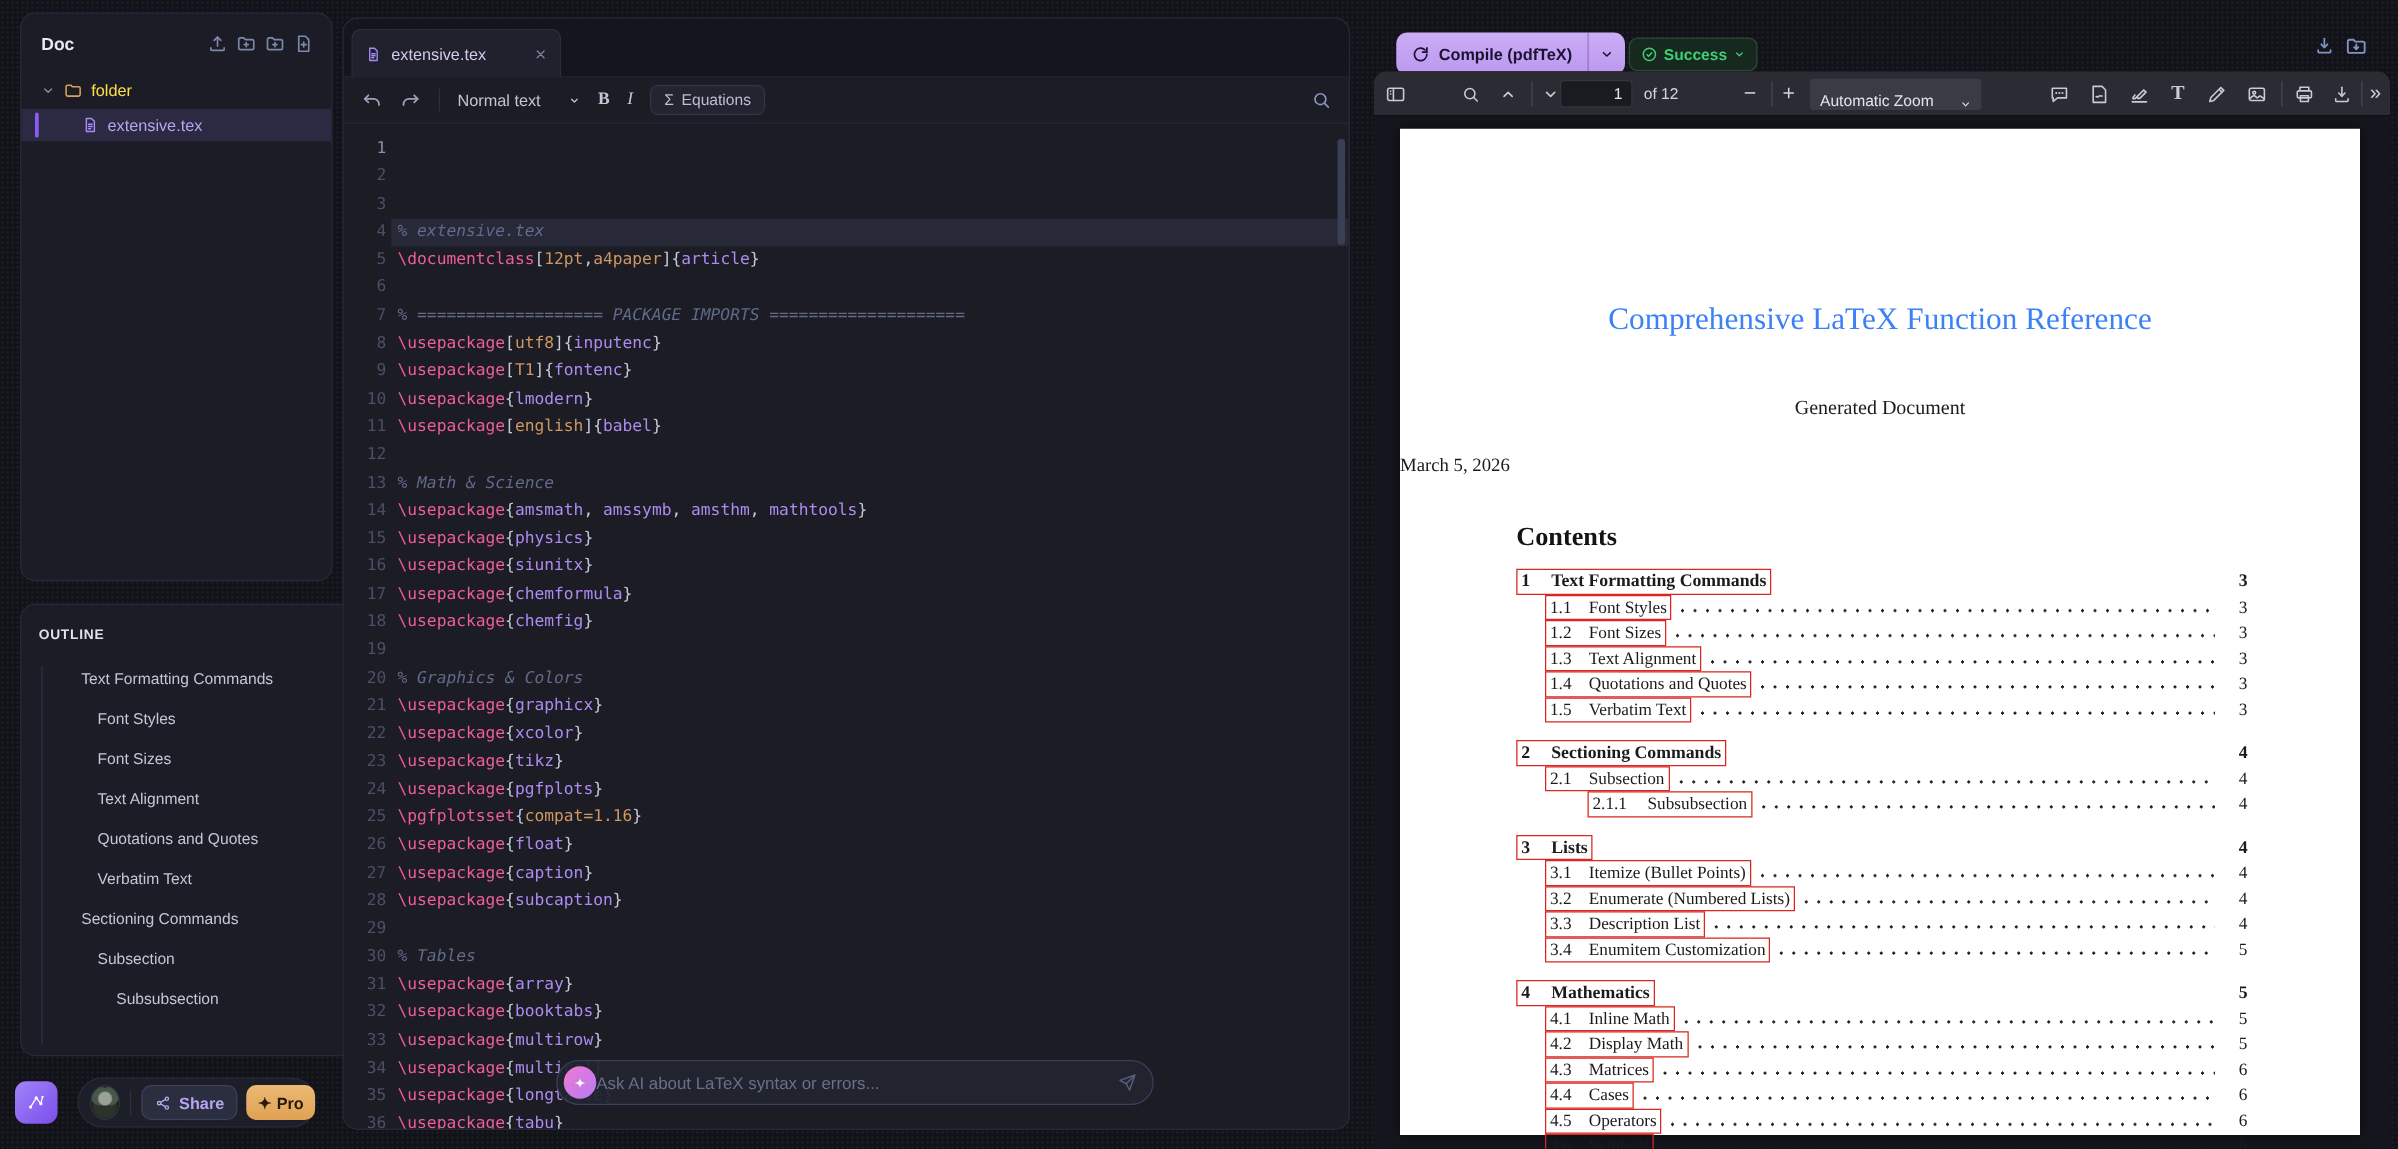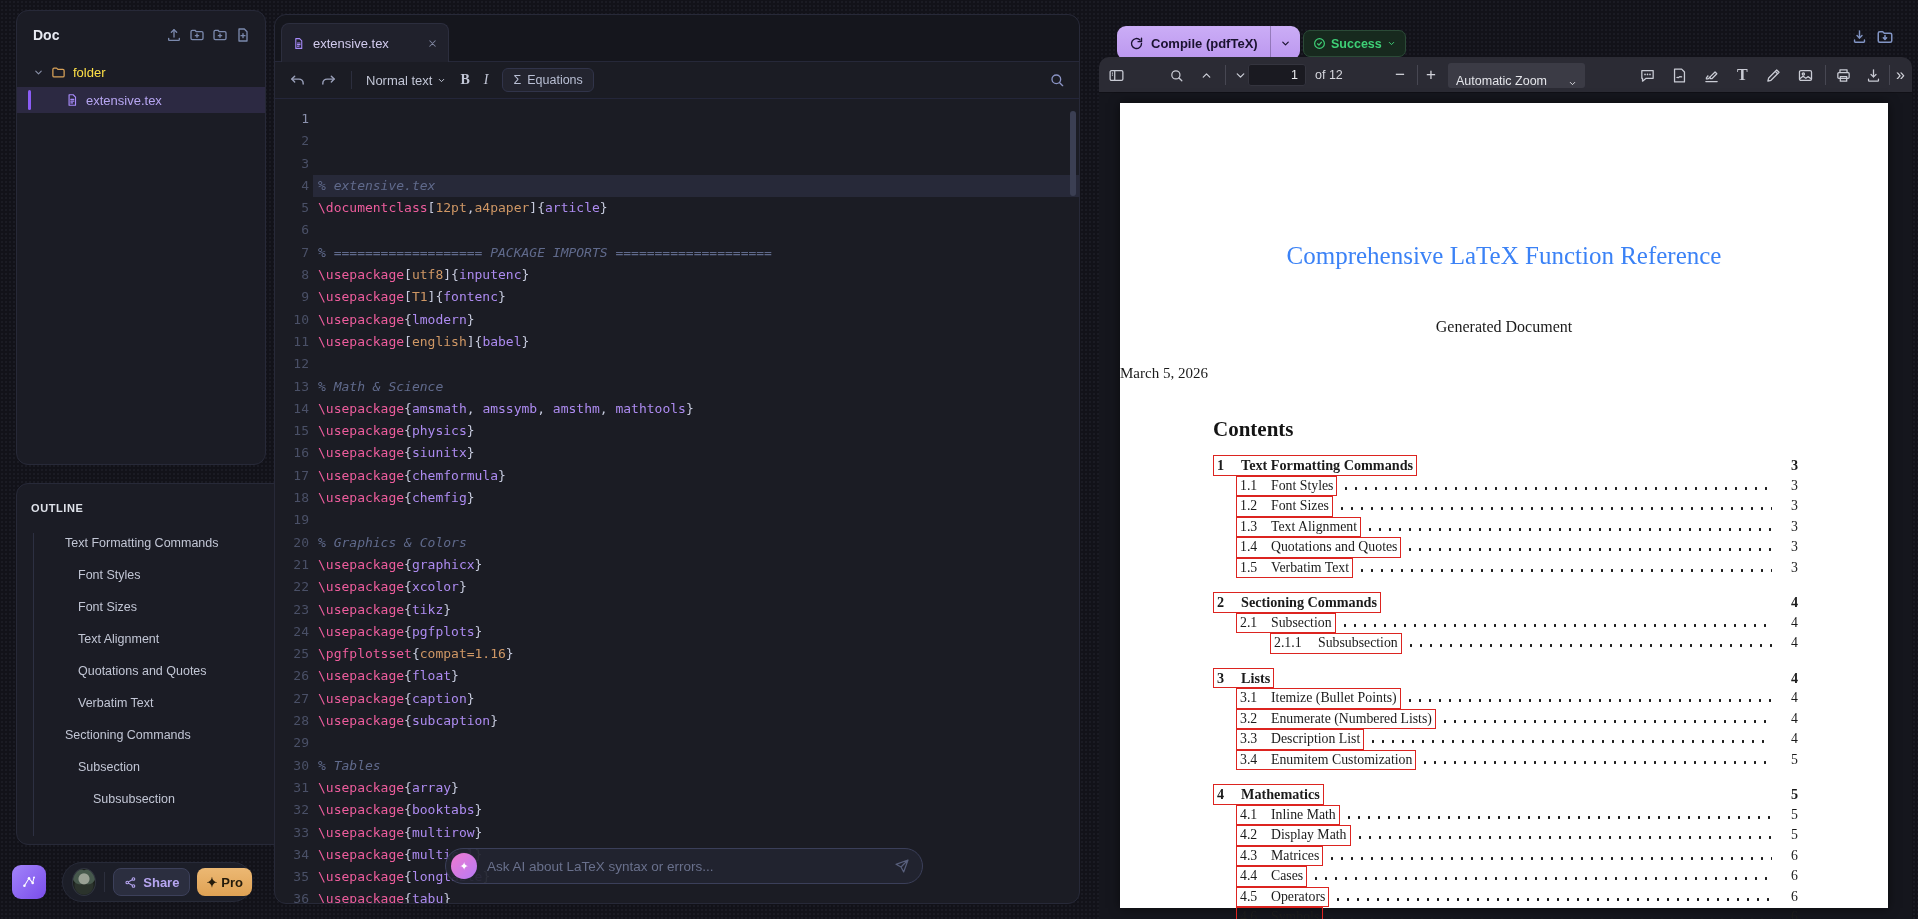--- a/index.html
+++ b/index.html
@@ -51,21 +51,21 @@
 
   
   .editor{left:274px;top:14px;width:806px;height:890px;background:#1b1c24;overflow:hidden}
   .tabbar{position:relative;height:47px;background:#15161d;border-bottom:1px solid #262839;border-radius:12px 12px 0 0}
   .tab{position:absolute;left:6px;top:8px;width:168px;height:39px;border-radius:8px 8px 0 0;
     background:#20212c;border:1px solid #2c2e3e;border-bottom:none;display:flex;align-items:center;gap:8px;padding:0 10px;cursor:pointer}
   .tab-label{font-size:13px;color:#d2cbee;flex:1}
   .tab-close{color:#7e849e;font-size:14px;cursor:pointer}
   .edit-toolbar{display:flex;align-items:center;height:37px;padding:0 14px;gap:14px;border-bottom:1px solid #24263a;color:#9aa0ba}
   .tool-sep{width:1px;height:18px;background:#2c2e3e}
-  .style-select{display:flex;align-items:center;gap:5px;font-size:13px;color:#c2c6d6;cursor:pointer}
+  .style-select{display:flex;align-items:center;gap:23px;font-size:13px;color:#c2c6d6;cursor:pointer}
   .fmt-btn{font-size:14px;color:#c2c6d6;cursor:pointer;font-family:"Liberation Serif",serif}
   .fmt-btn.b{font-weight:bold}
   .fmt-btn.i{font-style:italic}
   .eq-btn{display:flex;align-items:center;gap:6px;background:#23242f;border:1px solid #31344a;border-radius:6px;
     padding:4px 10px;font-size:12.5px;color:#b9bfd4;cursor:pointer}
   .search-ic{margin-left:auto;color:#8a93c4;cursor:pointer}
 
   .code-area{position:absolute;left:0;top:84px;right:0;bottom:0;padding-top:9px;
     font-family:"DejaVu Sans Mono","Liberation Mono",monospace;font-size:13px;line-height:22.3px;white-space:pre}
   .gutter{position:absolute;left:0;top:9px;width:34px;text-align:right}
@@ -80,21 +80,21 @@
   .tk-o{color:#cf9765}
   .tk-a{color:#ad8bf0}
   .ed-scrollbar{position:absolute;right:3px;top:96px;width:6px;height:85px;border-radius:3px;background:#3b3f53;cursor:pointer}
 
   
   .ai-bar{position:absolute;left:445px;top:848px;width:478px;height:36px;border-radius:18px;z-index:50;
     background:rgba(34,36,48,.94);border:1px solid #3b3f5a;display:flex;align-items:center}
   .ai-spark{width:26px;height:26px;margin-left:5px;border-radius:50%;
     background:linear-gradient(135deg,#f07ad0,#b67af5);display:flex;align-items:center;justify-content:center;
     color:#fff;font-size:11px}
-  .ai-input{flex:1;margin-left:10px;background:transparent;border:none;outline:none;
+  .ai-input{flex:1;background:transparent;border:none;outline:none;
     font-family:"Liberation Sans",sans-serif;font-size:13.5px;color:#c8cce0}
   .ai-input::placeholder{color:#69708c}
   .ai-send{margin-right:12px;color:#585f7c;cursor:pointer}
 
   
   .pdf-panel{position:absolute;left:1097px;top:0;right:0;bottom:0}
   .compile-bar{position:absolute;left:0;top:0;right:0;height:57px}
   .compile-btn{position:absolute;left:20px;top:26px;height:34px;display:flex;align-items:center;border-radius:9px;
     background:linear-gradient(180deg,#cbadf6,#bb97ef);color:#1a1230;cursor:pointer}
   .compile-main{display:flex;align-items:center;gap:7px;padding:0 12px;font-size:13px;font-weight:bold}

